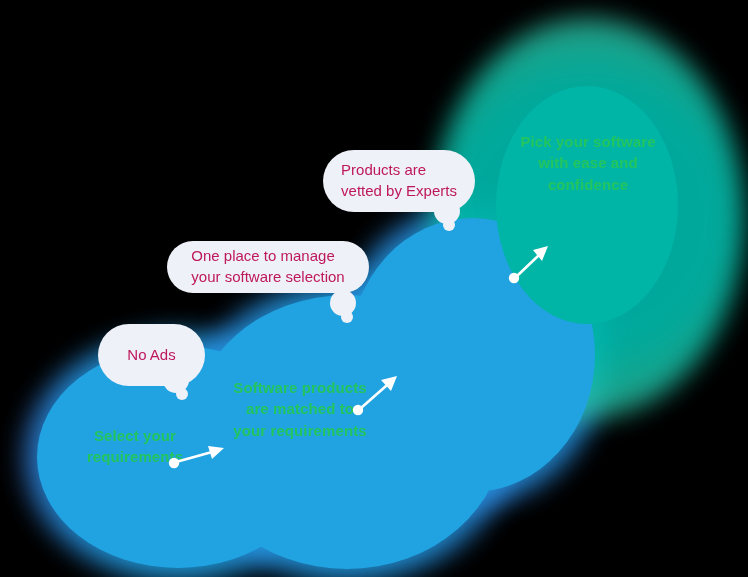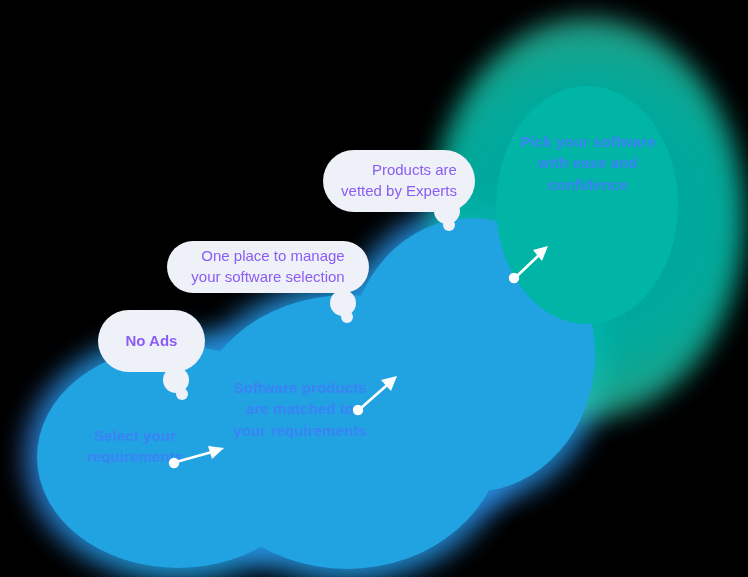--- a/index.html
+++ b/index.html
@@ -56,38 +56,38 @@
   .core {
     position: absolute;
     border-radius: 50%;
   }
   .core-blue  { background: #21A3E1; }
   .core-green { background: #00B4A6; }
 
   
   .circle-label {
     position: absolute;
-    color: #3b82f6;
+    color: #22c55e;
     font-weight: bold;
     text-align: center;
     line-height: 1.42;
     letter-spacing: .1px;
     white-space: pre-line;
   }
 
   
   .bubble {
     position: absolute;
     background: #EFF1F8;
     border-radius: 36px;
     display: flex;
     align-items: center;
     justify-content: center;
-    text-align: right;
-    color: #8b5cf6;
+    text-align: left;
+    color: #be185d;
     line-height: 1.38;
     white-space: pre-line;
   }
   .bubble-tail-big {
     position: absolute;
     background: #EFF1F8;
     border-radius: 50%;
   }
   .bubble-tail-small {
     position: absolute;
@@ -138,21 +138,21 @@
   </svg>
 
   <svg class="arrow-svg" style="left:508px; top:240px;" width="50" height="46" viewBox="0 0 50 46">
     <circle cx="6" cy="38" r="5.2" fill="#FFFFFF"></circle>
     <line x1="9" y1="36" x2="30" y2="16" stroke="#FFFFFF" stroke-width="2.6" stroke-linecap="round"></line>
     <path d="M 40 6 L 25 10 L 34 21 Z" fill="#FFFFFF"></path>
   </svg>
 
   <div class="bubble-tail-big" style="left:163px; top:367px; width:26px; height:26px;"></div>
   <div class="bubble-tail-small" style="left:176px; top:388px; width:12px; height:12px;"></div>
-  <div class="bubble" style="left:98px; top:310px; width:107px; height:62px; font-size:15px;font-weight:bold;">No Ads</div>
+  <div class="bubble" style="left:98px; top:324px; width:107px; height:62px; font-size:15px;">No Ads</div>
 
   <div class="bubble-tail-big" style="left:330px; top:290px; width:26px; height:26px;"></div>
   <div class="bubble-tail-small" style="left:341px; top:311px; width:12px; height:12px;"></div>
   <div class="bubble" style="left:167px; top:241px; width:202px; height:52px; font-size:15px;">One place to manage
 your software selection</div>
 
   <div class="bubble-tail-big" style="left:434px; top:198px; width:26px; height:26px;"></div>
   <div class="bubble-tail-small" style="left:443px; top:219px; width:12px; height:12px;"></div>
   <div class="bubble" style="left:323px; top:150px; width:152px; height:62px; font-size:15px;">Products are
 vetted by Experts</div>

